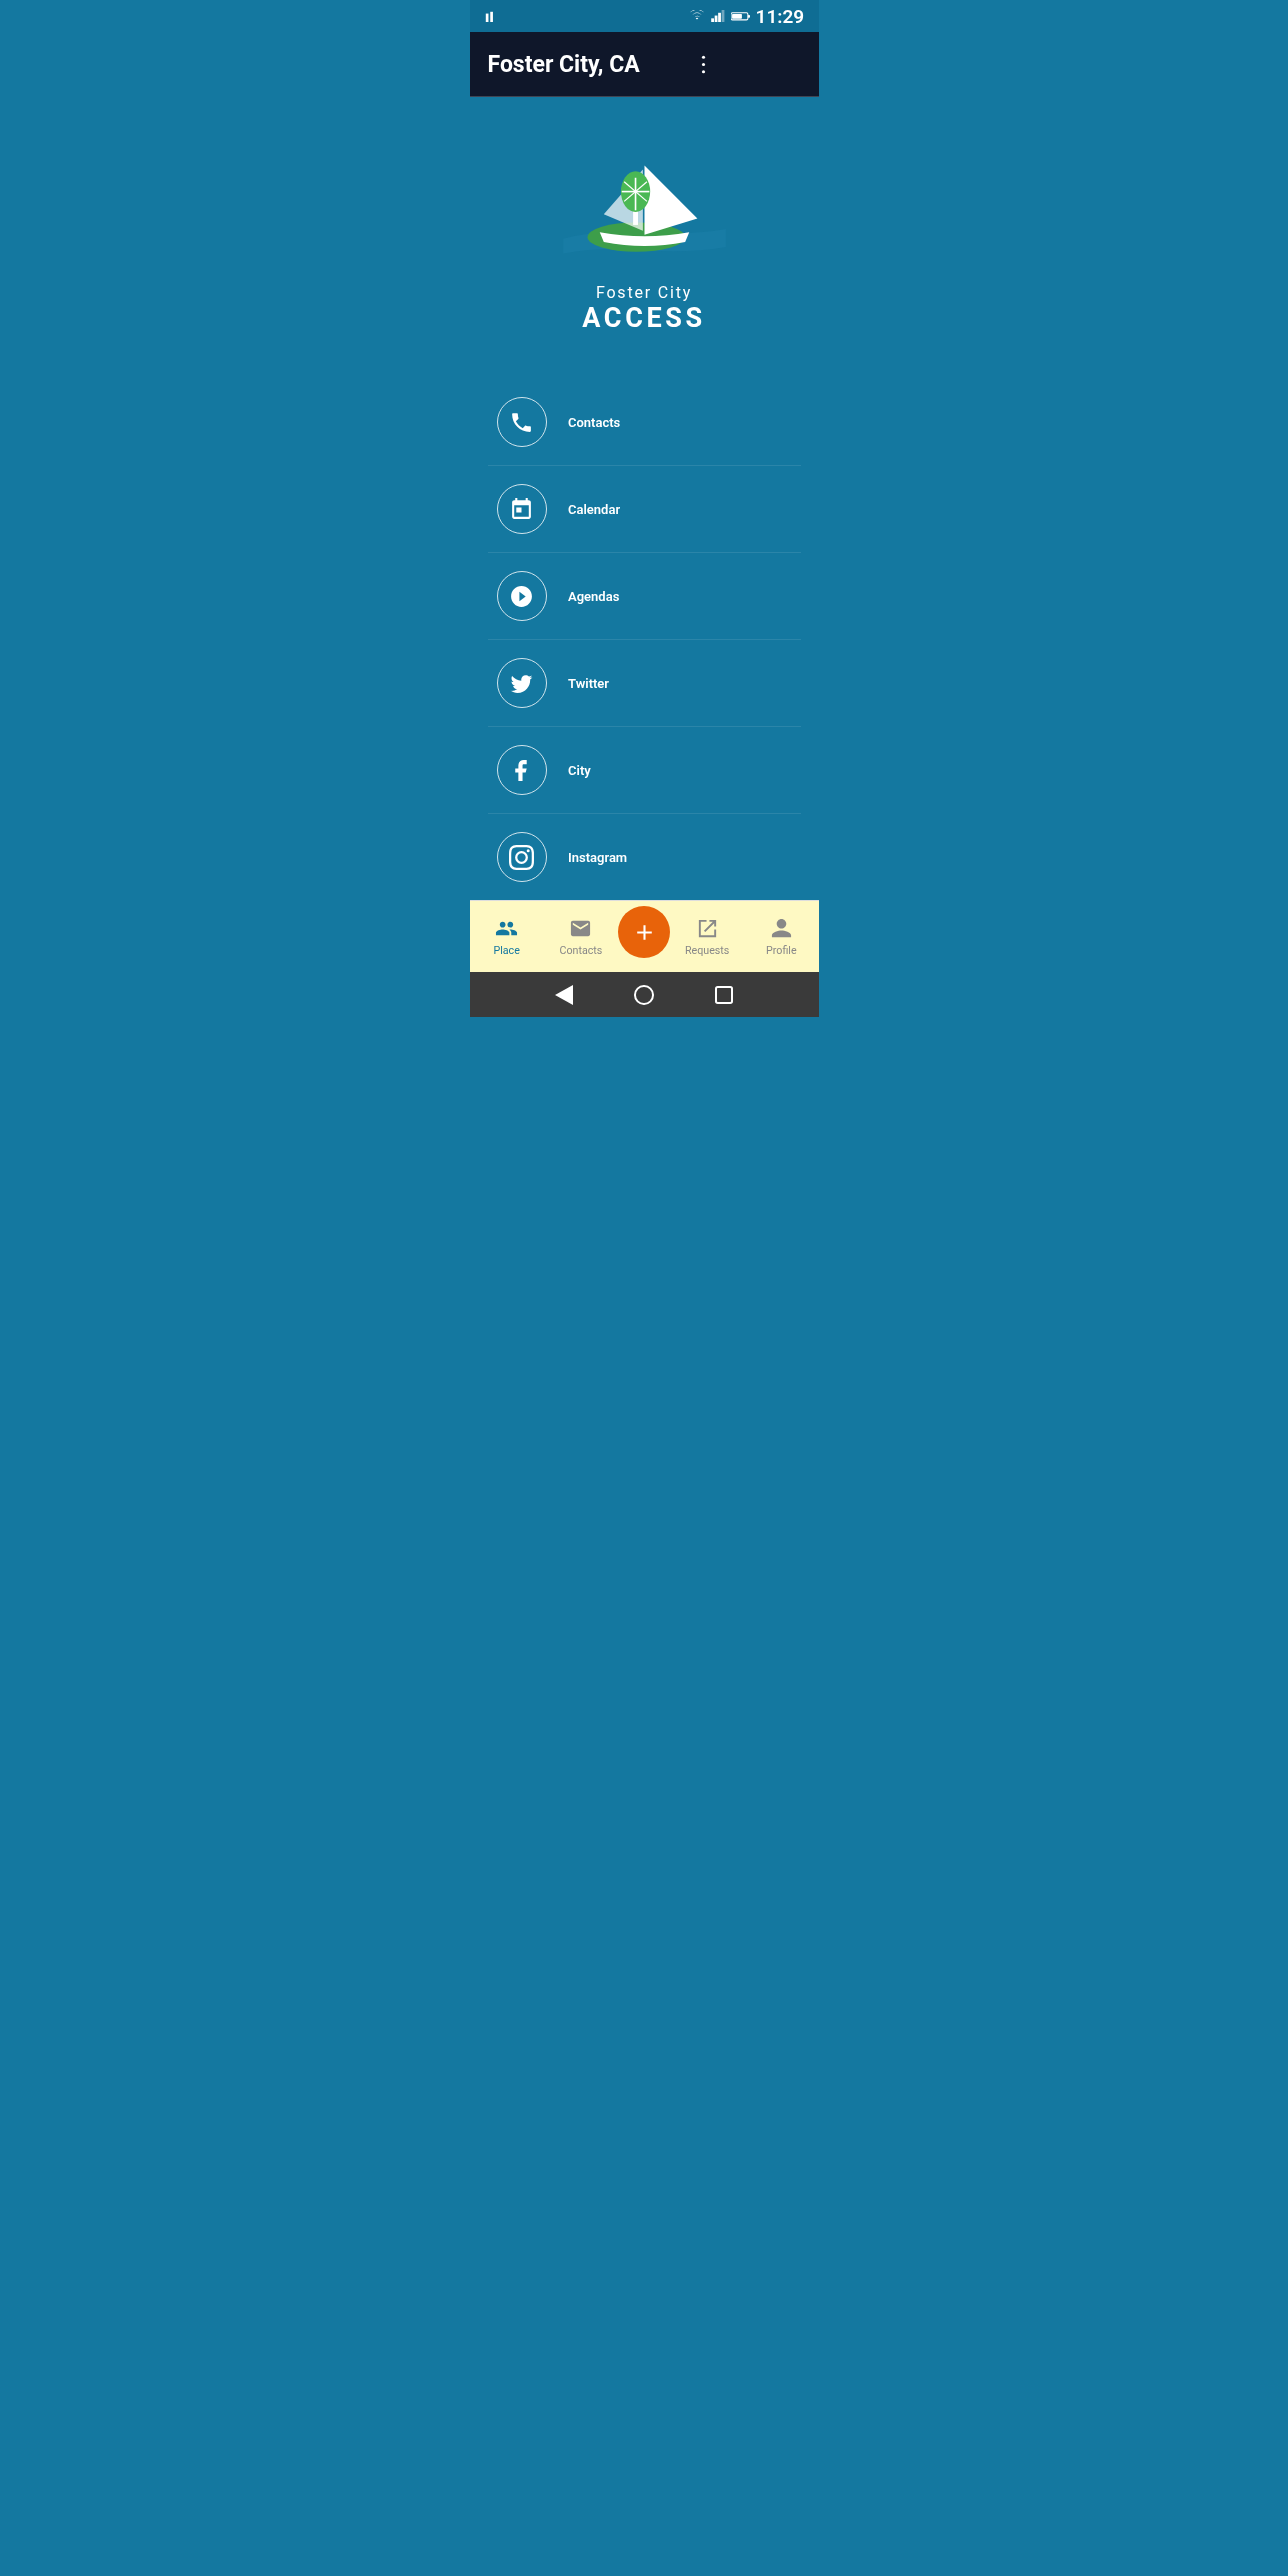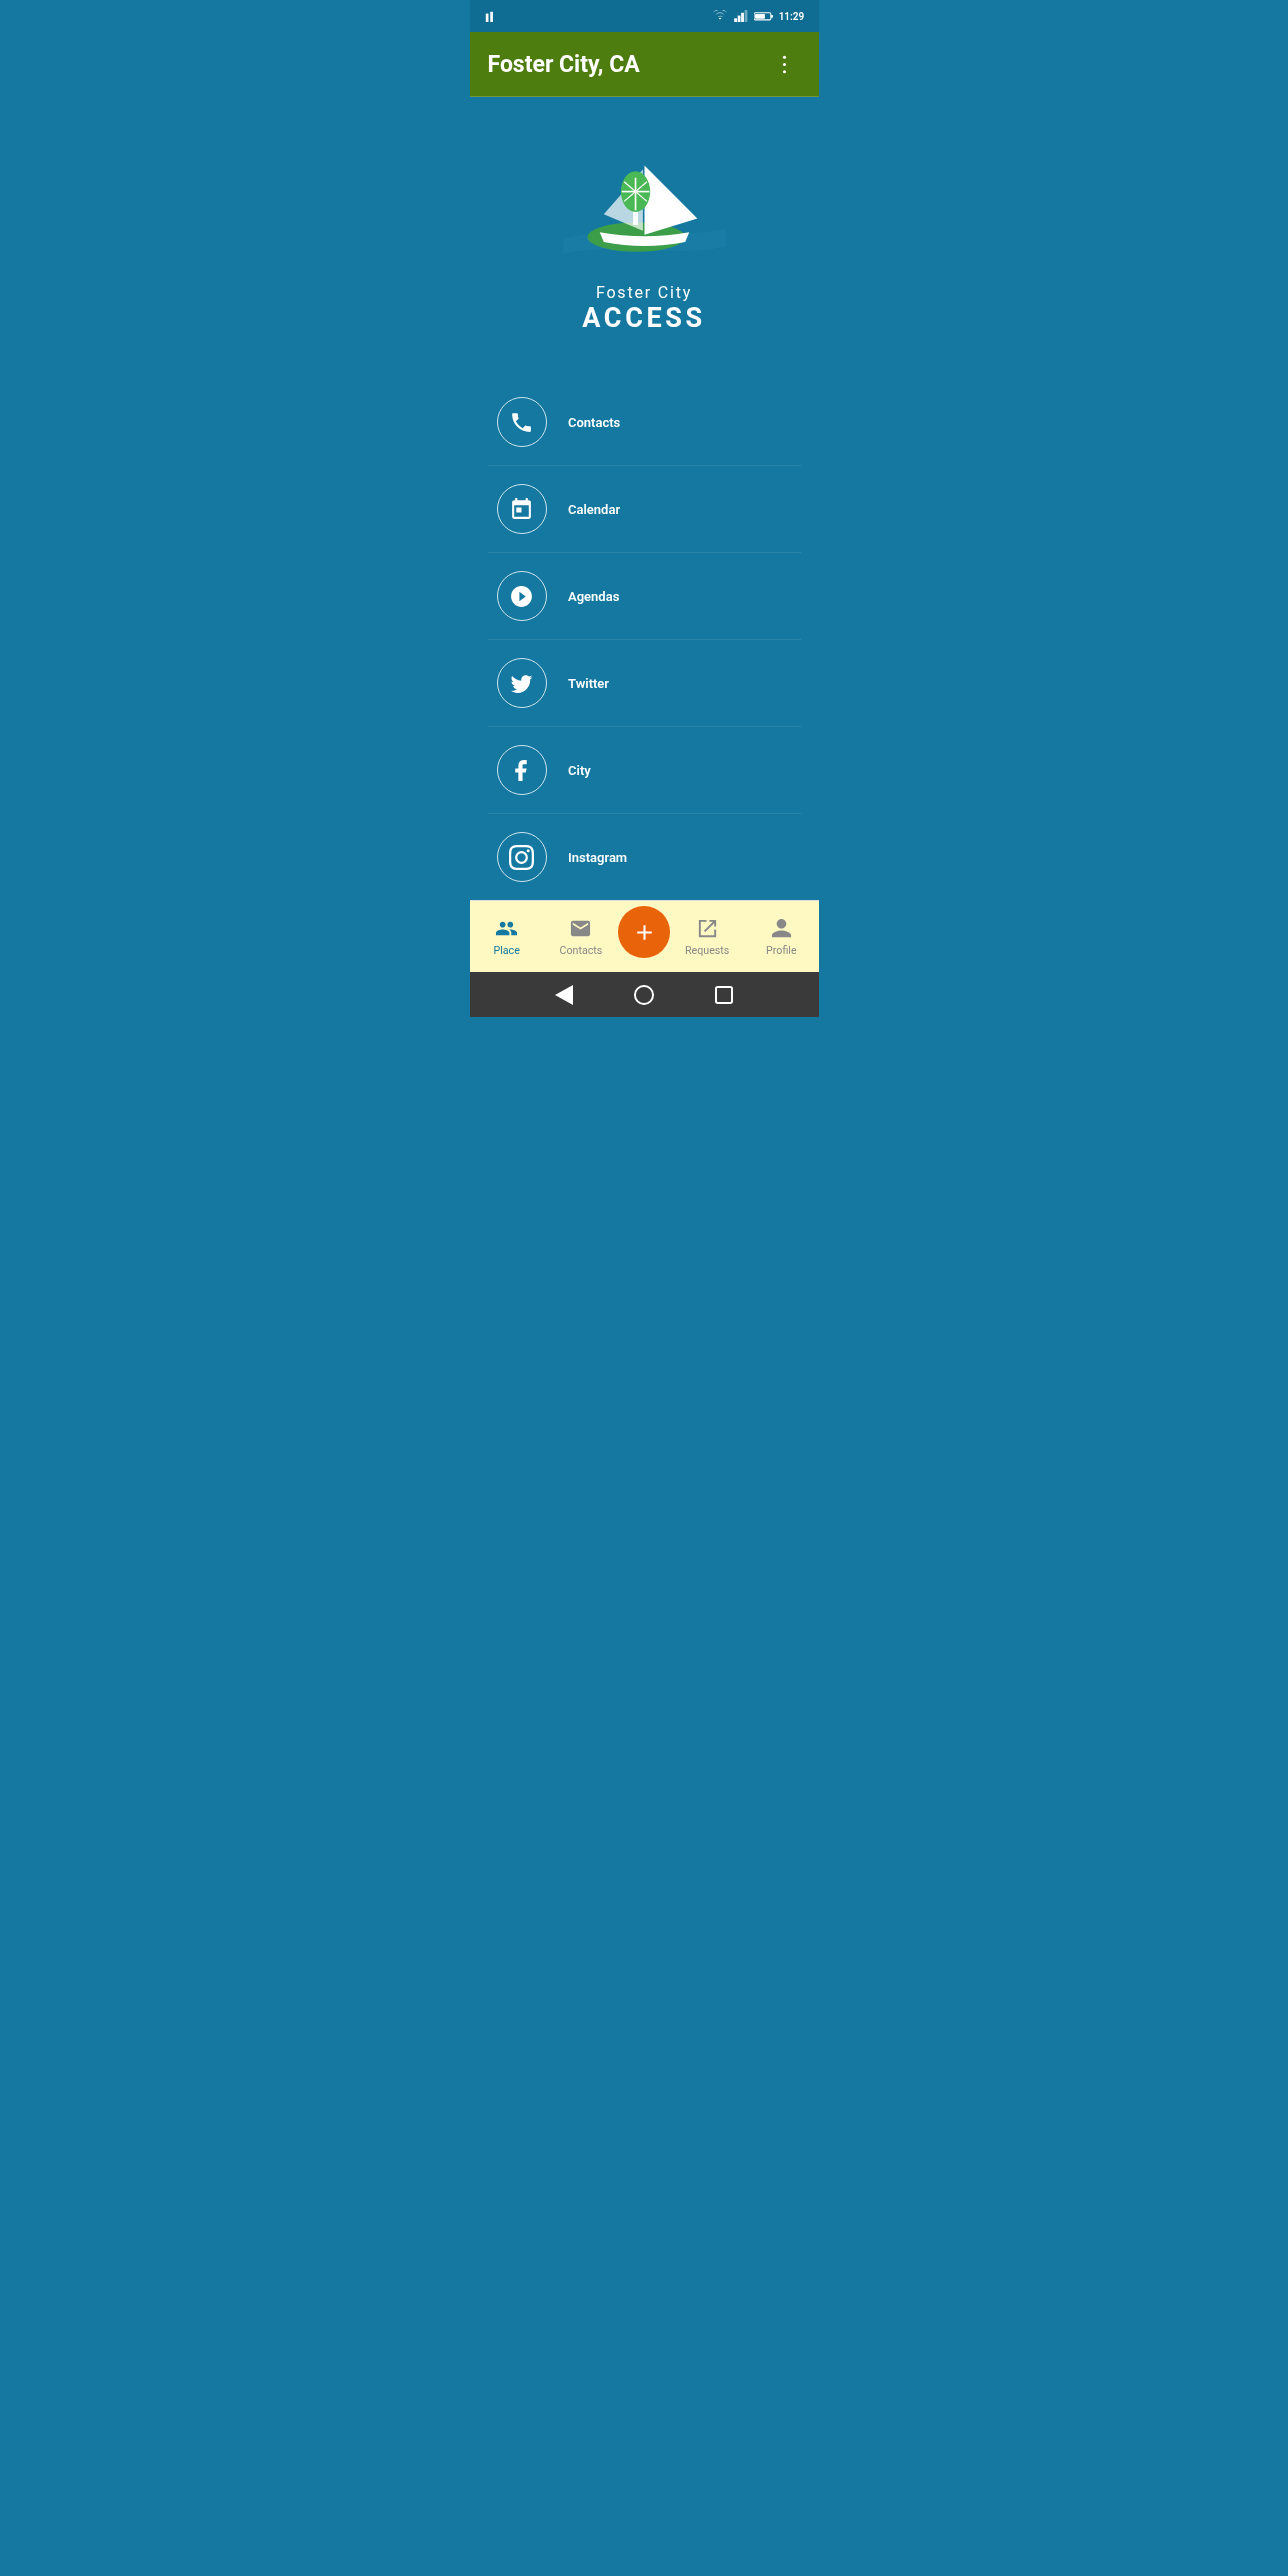--- a/index.html
+++ b/index.html
@@ -29,29 +29,29 @@
       display: flex;
       align-items: center;
     }
     .status-right {
       display: flex;
       align-items: center;
       gap: 5.4px;
     }
     .status-time {
       color: white;
-      font-size: 10px;
+      font-size: 19px;
       font-weight: 600;
     }
 
     
     .header {
-      background-color: #4d7c0f;
-      display: flex;
-      justify-content: space-between;
+      background-color: #0f172a;
+      display: flex;
+      justify-content: flex-start;
       align-items: center;
       padding: 16px 18px;
       border-bottom: 0.9px solid rgba(255,255,255,0.2);
       gap: 48px;
     }
     .header-title {
       color: white;
       font-size: 23px;
       font-weight: 700;
     }

